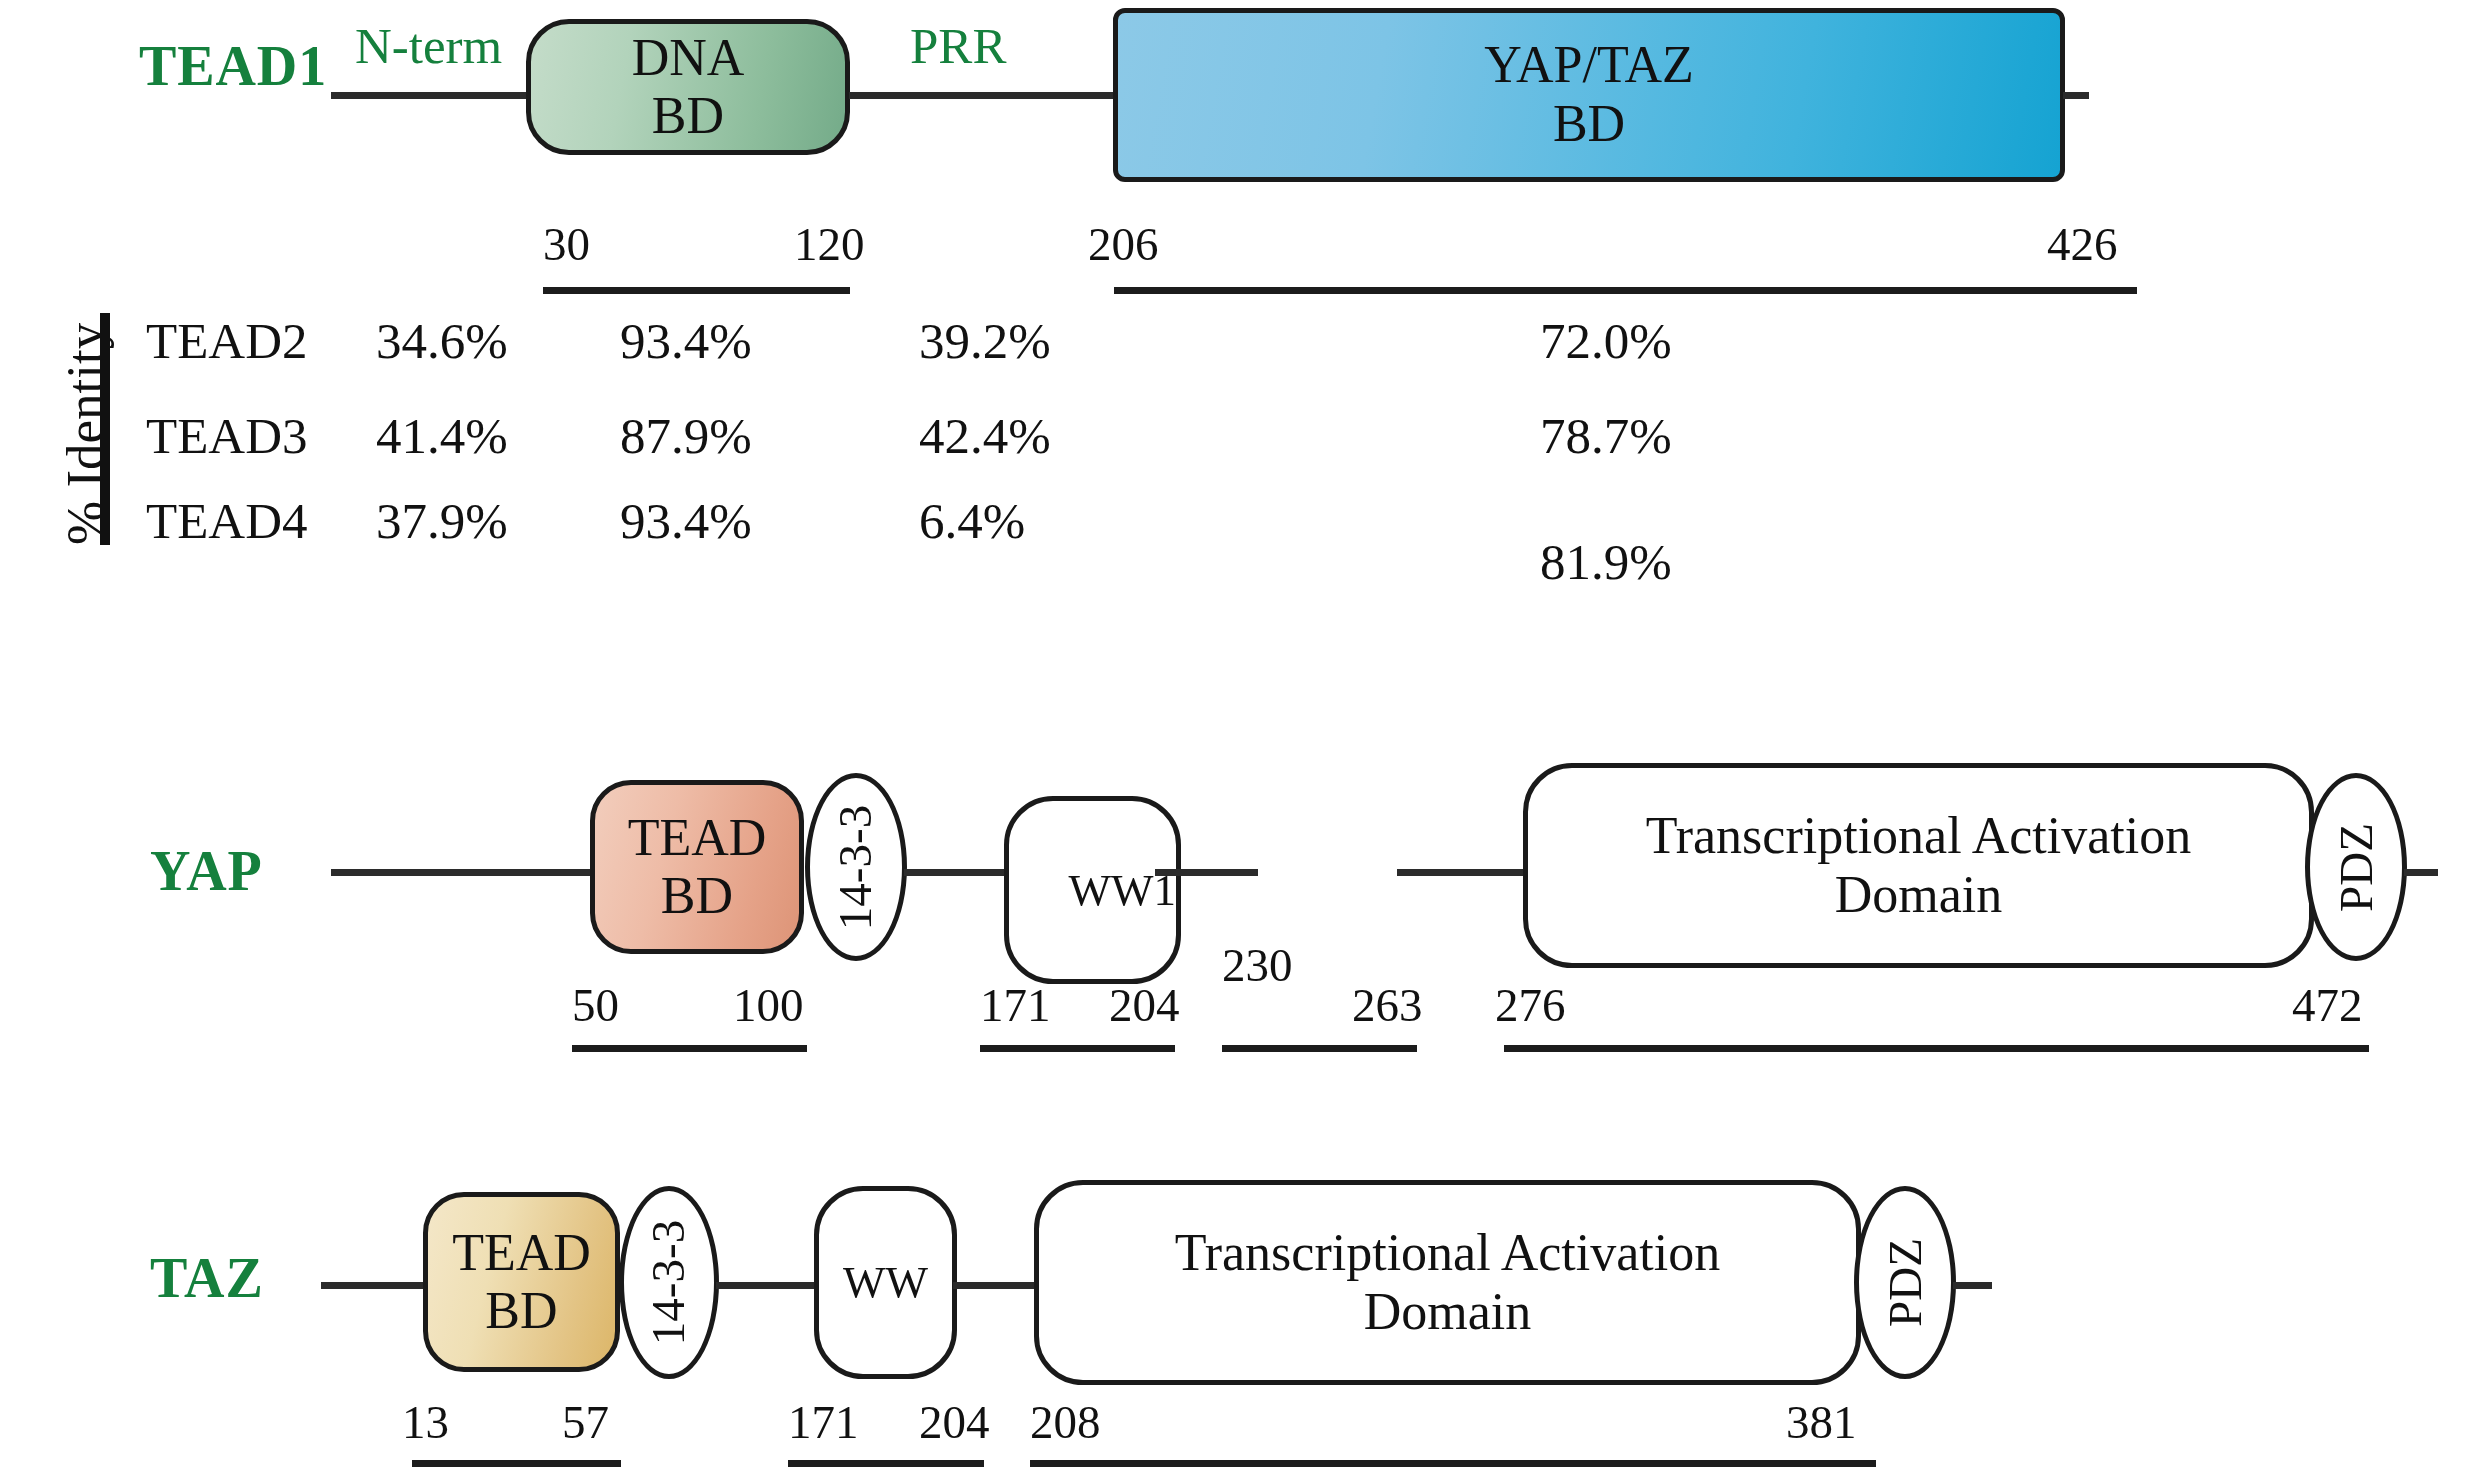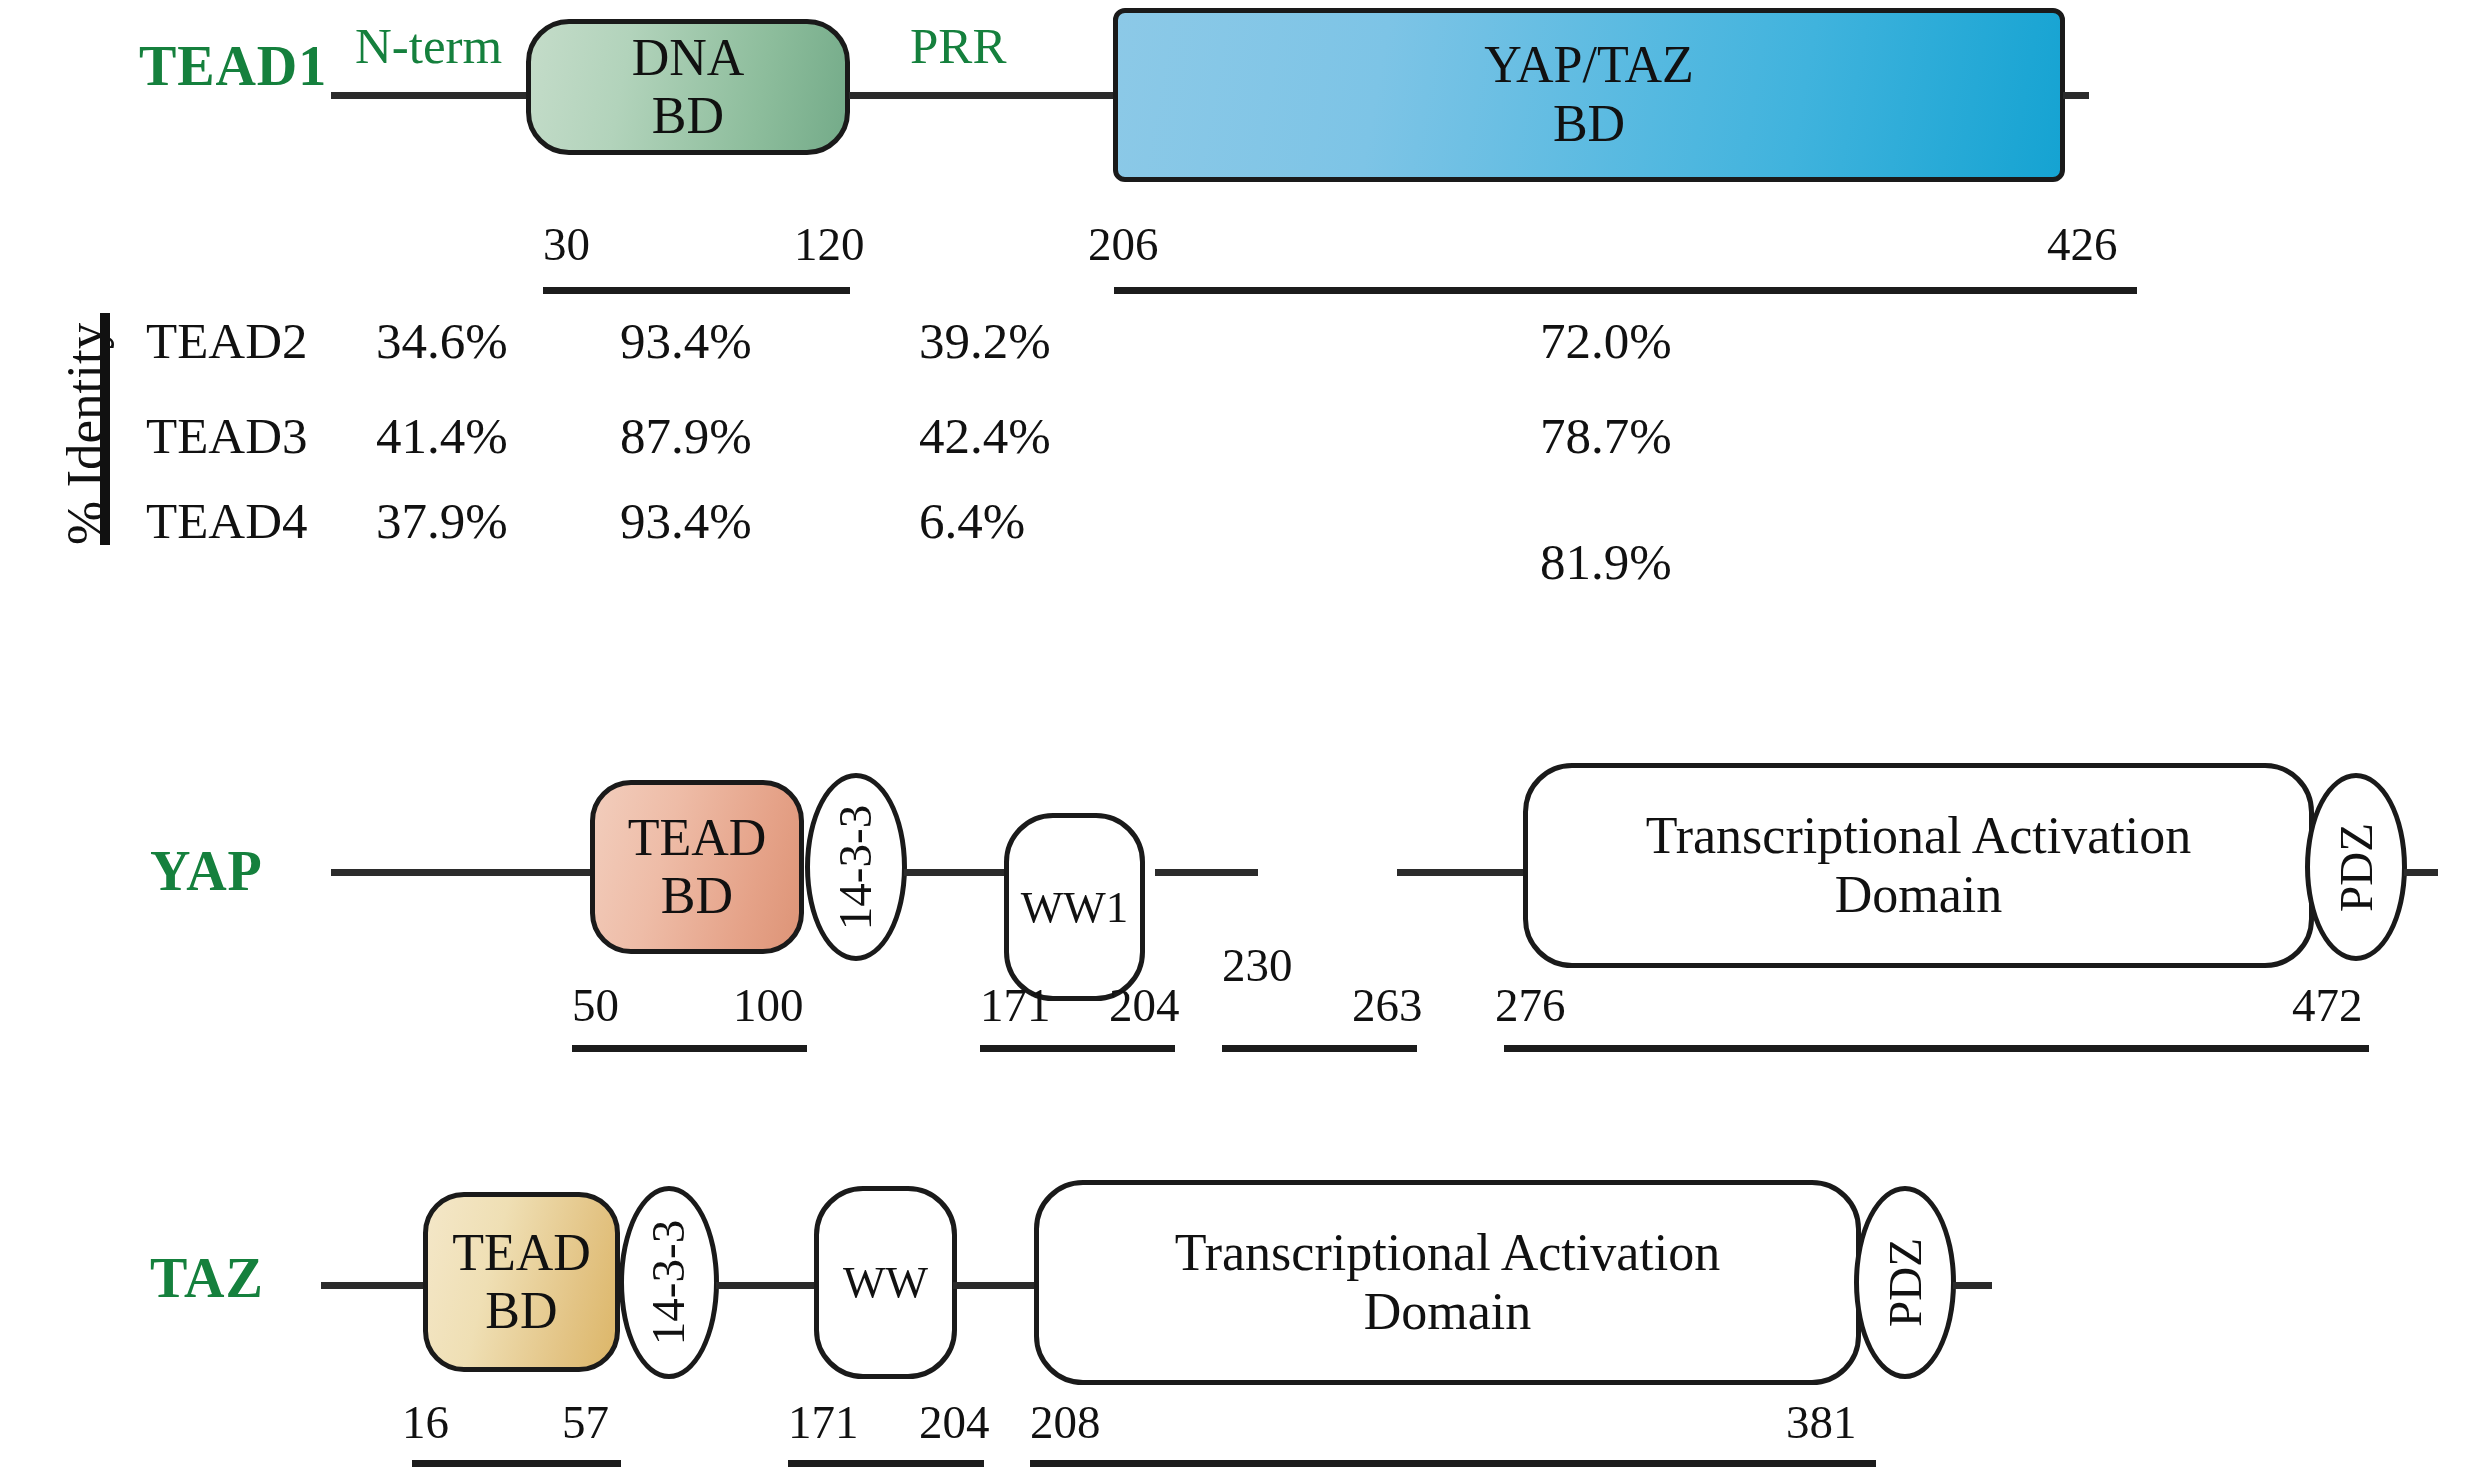--- a/index.html
+++ b/index.html
@@ -179,21 +179,21 @@
       <span>BD</span>
     </div>
   </div>
 
   <div class="dom dom-open r-oval" style="left:805px; top:773px; width:102px; height:188px;">
     <div class="vtext">14-3-3</div>
   </div>
 
   <div class="backbone" style="left:904px; top:869px; width:109px;"></div>
 
-  <div class="dom dom-open r-round" style="left:1004px; top:813px; width:141px; height:188px;">
+  <div class="dom dom-open r-round" style="left:1004px; top:796px; width:177px; height:188px;justify-content:flex-end;">
     <div class="dom-text small-dom-text">WW1</div>
   </div>
 
   <div class="backbone" style="left:1155px; top:869px; width:103px;"></div>
 
 
   <div class="backbone" style="left:1397px; top:869px; width:132px;"></div>
 
   <div class="dom dom-open r-round" style="left:1523px; top:763px; width:791px; height:205px;">
     <div class="dom-text">
@@ -253,21 +253,21 @@
       <span>Domain</span>
     </div>
   </div>
 
   <div class="dom dom-open r-oval" style="left:1854px; top:1186px; width:102px; height:193px;">
     <div class="vtext">PDZ</div>
   </div>
 
   <div class="backbone" style="left:1953px; top:1282px; width:39px;"></div>
 
-  <div class="lbl res-num" style="left:402px; top:1399px;">16</div>
+  <div class="lbl res-num" style="left:402px; top:1399px;">13</div>
   <div class="lbl res-num" style="left:562px; top:1399px;">57</div>
   <div class="underline" style="left:412px; top:1460px; width:209px;"></div>
 
   <div class="lbl res-num" style="left:788px; top:1399px;">171</div>
   <div class="lbl res-num" style="left:919px; top:1399px;">204</div>
   <div class="underline" style="left:788px; top:1460px; width:196px;"></div>
 
   <div class="lbl res-num" style="left:1030px; top:1399px;">208</div>
   <div class="lbl res-num" style="left:1786px; top:1399px;">381</div>
   <div class="underline" style="left:1030px; top:1460px; width:846px;"></div>

